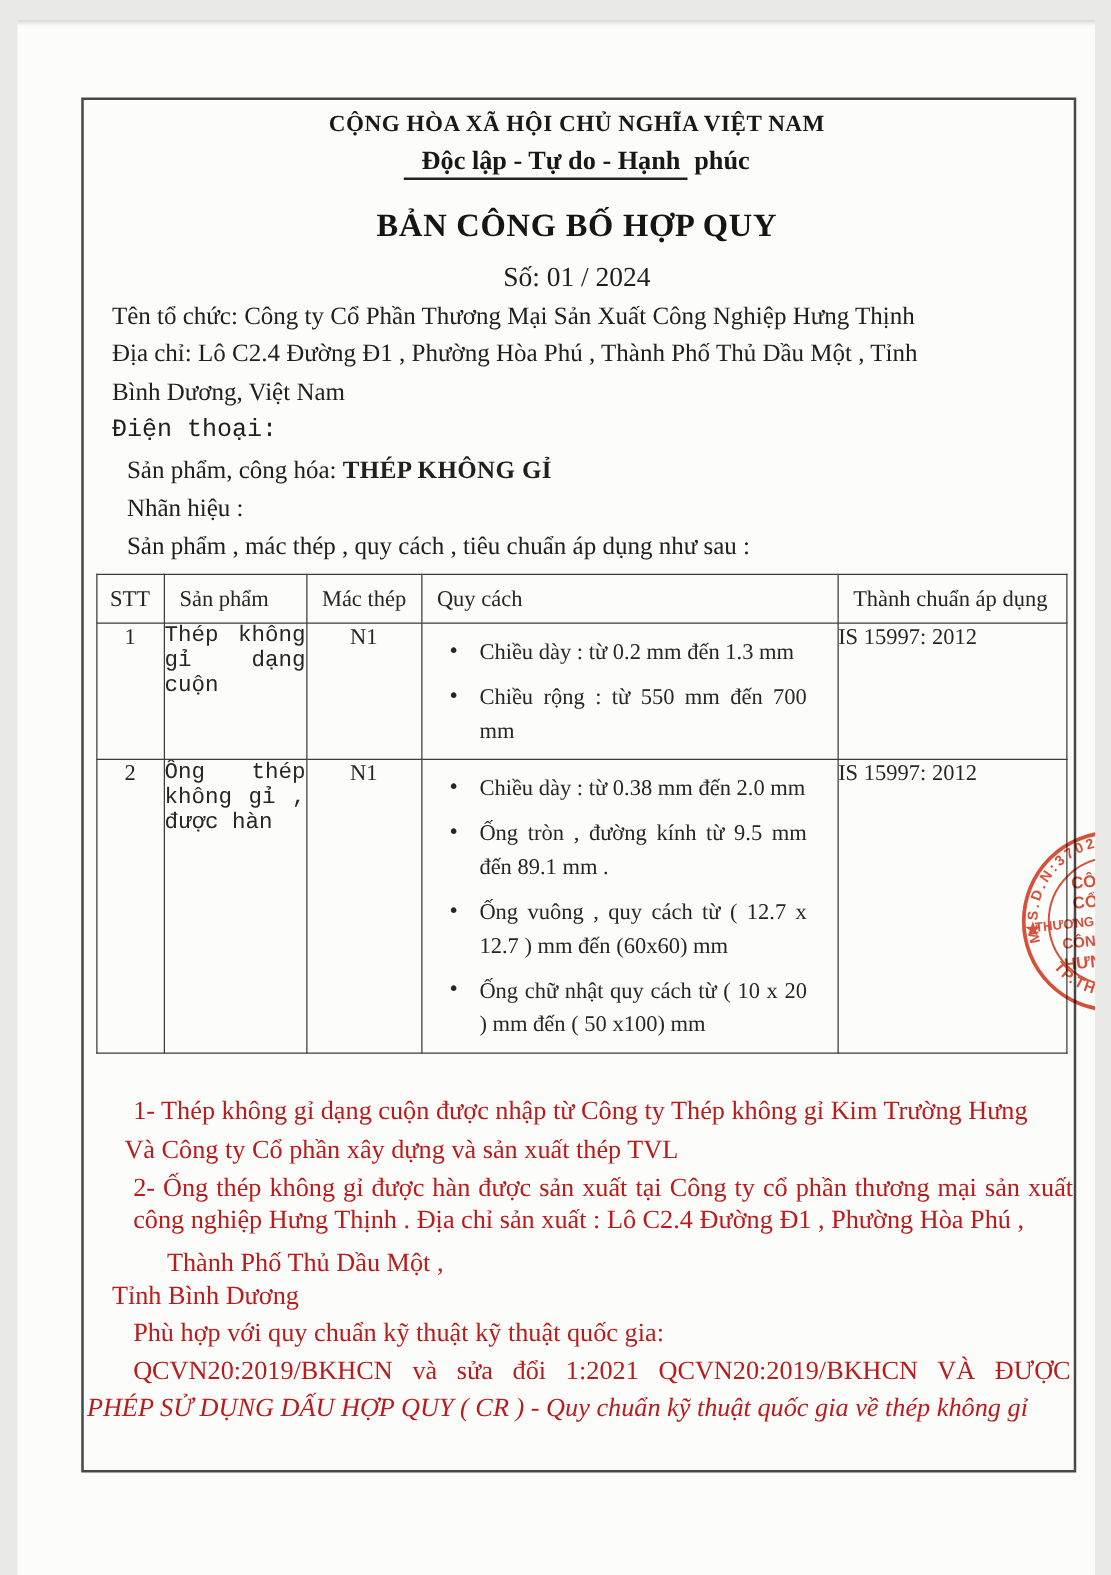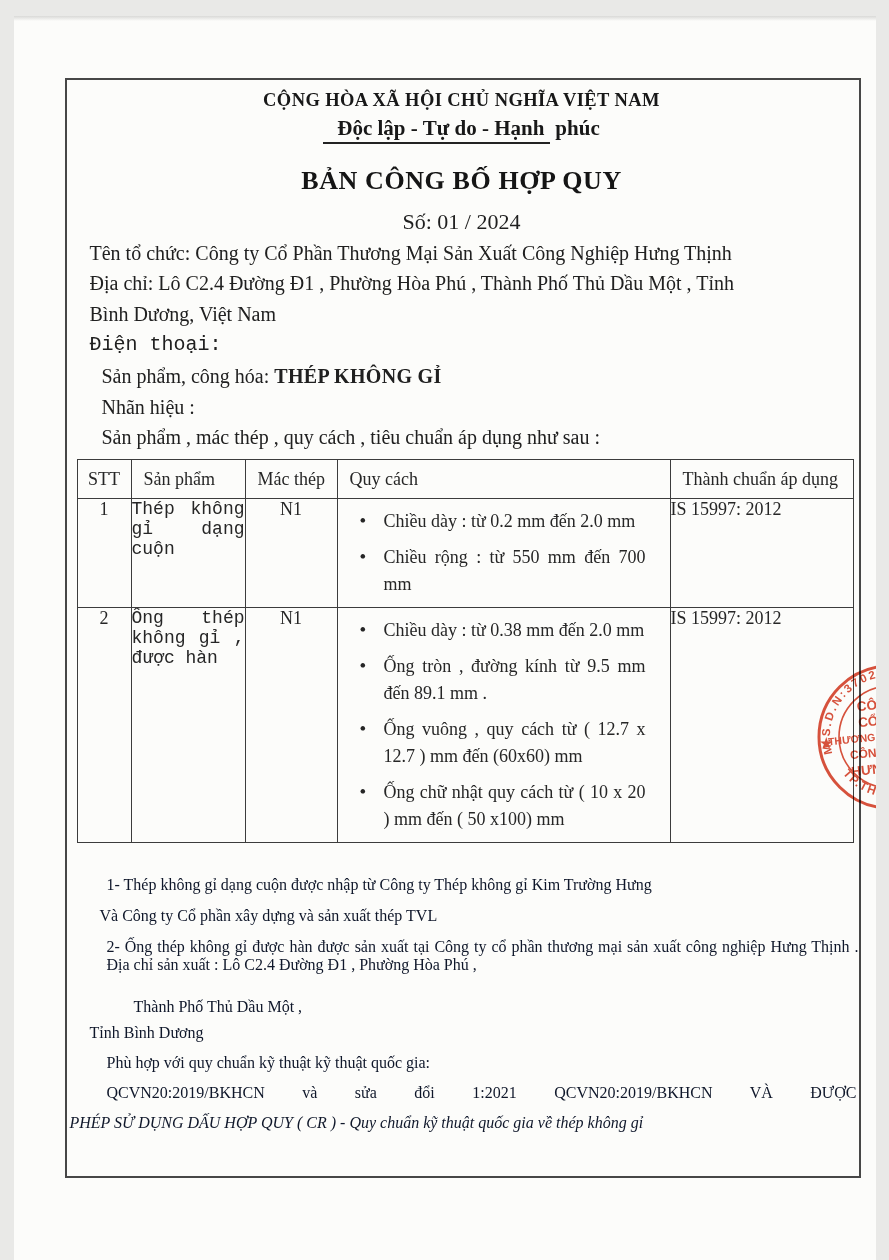--- a/index.html
+++ b/index.html
@@ -47,21 +47,21 @@
   #products-table thead th.c { text-align:center; padding-left:0; }
   td.stt { text-align:center; padding-top:10px; }
   td.grade { text-align:center; padding-top:10px; }
   td.prod { padding:10px 10px 0 12px; text-align:justify;font-family:Liberation Mono, monospace; }
   td.std { padding:10px 4px 0 10px; }
   td.spec ul { list-style:none; margin:4px 0 0 0; padding:0 14px 0 46px; }
   td.spec li { position:relative; text-align:justify; line-height:1.5;
     margin:9px 0 9px 0; max-width:262px; }
   td.spec li::before { content:"•"; position:absolute; left:-24px; top:-1px; font-size:19px; }
   
-  .note { font-size:16px; white-space:nowrap; color:#0f172a; }
+  .note { font-size:21px; white-space:nowrap; color:#b91c1c; }
   #note-0 { left:93px;  top:860px; }
   #note-1 { left:86px;  top:891px; }
   #note-2 { left:93px;  top:922px; white-space:normal; width:752px; text-align:justify; }
   #note-4 { left:120px; top:982px; }
   #note-5 { left:76px;  top:1008px; }
   #note-6 { left:93px;  top:1038px; }
   #note-7 { left:93px;  top:1068px; white-space:normal; width:750px;
     text-align:justify; text-align-last:justify; }
   #note-8 { left:56px;  top:1098px; white-space:nowrap;font-style:italic; }
   
@@ -110,21 +110,21 @@
         <th>Thành chuẩn áp dụng</th>
       </tr>
     </thead>
     <tbody>
       <tr style="height:97px">
         <td class="stt">1</td>
         <td class="prod">Thép không gỉ dạng cuộn</td>
         <td class="grade">N1</td>
         <td class="spec">
           <ul>
-            <li>Chiều dày : từ 0.2 mm đến 2.0 mm</li>
+            <li>Chiều dày : từ 0.2 mm đến 1.3 mm</li>
             <li>Chiều rộng : từ 550 mm đến 700 mm</li>
           </ul>
         </td>
         <td class="std">IS 15997: 2012</td>
       </tr>
       <tr style="height:230px">
         <td class="stt">2</td>
         <td class="prod">Ống thép không gỉ , được hàn</td>
         <td class="grade">N1</td>
         <td class="spec">

